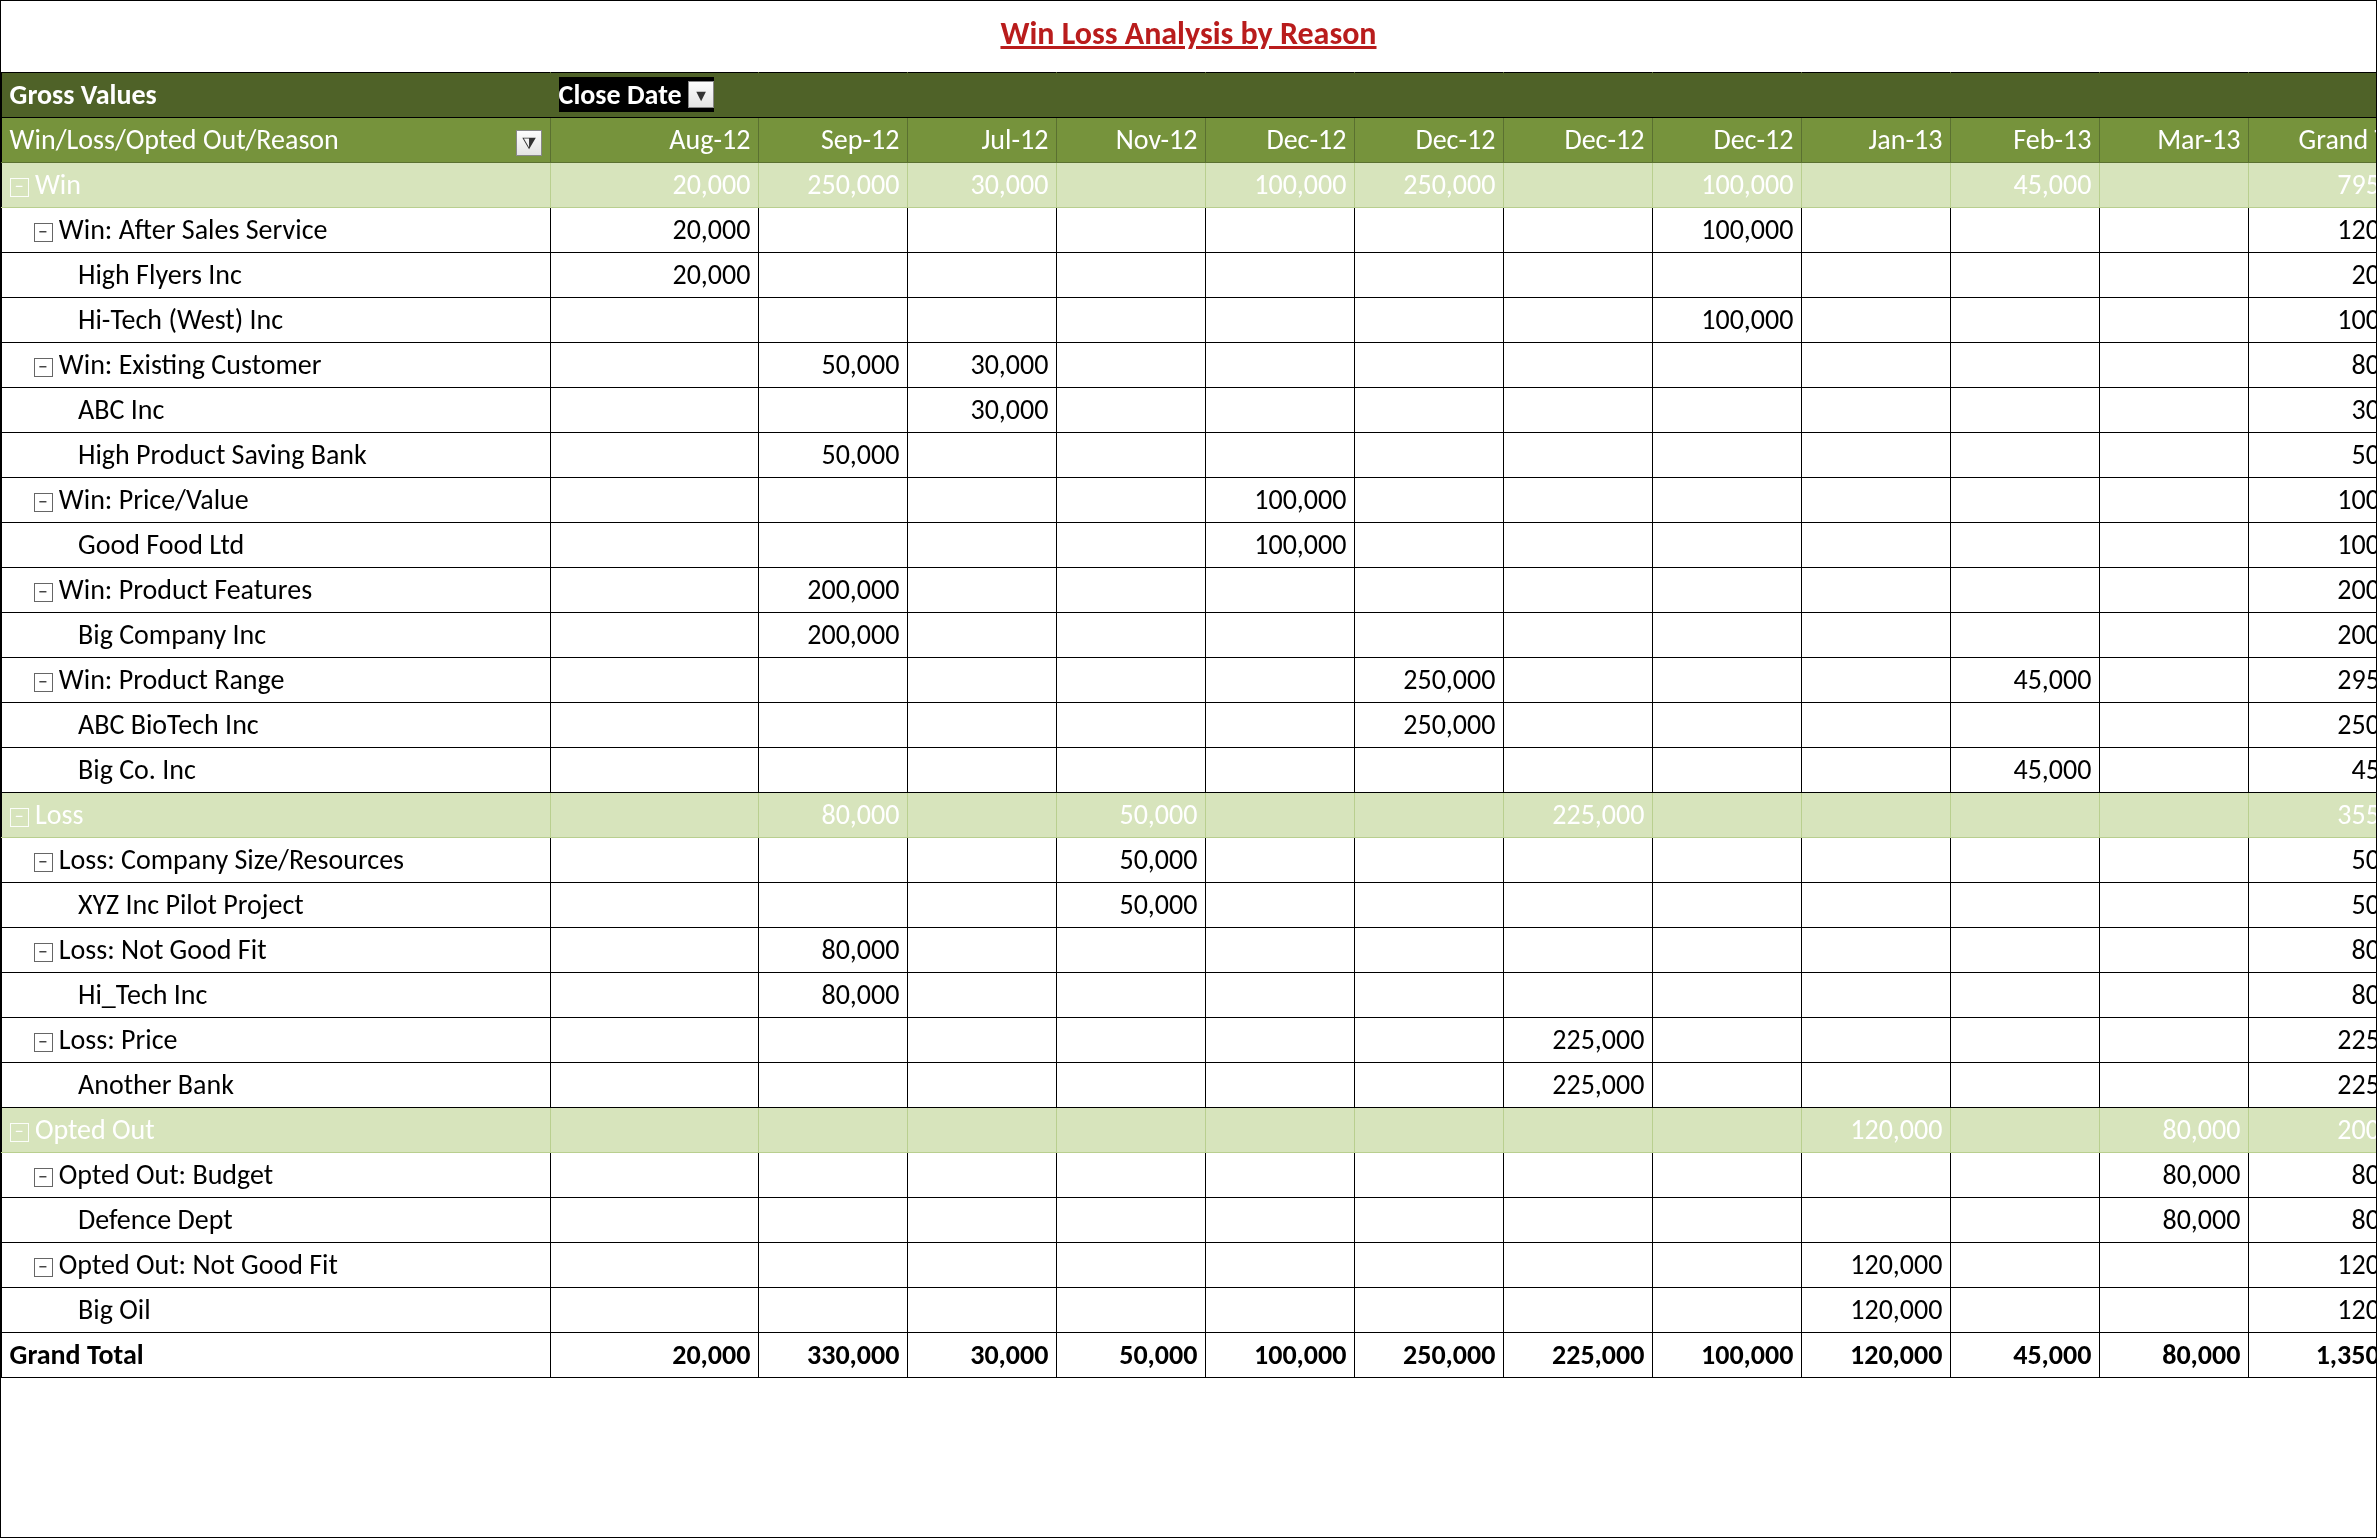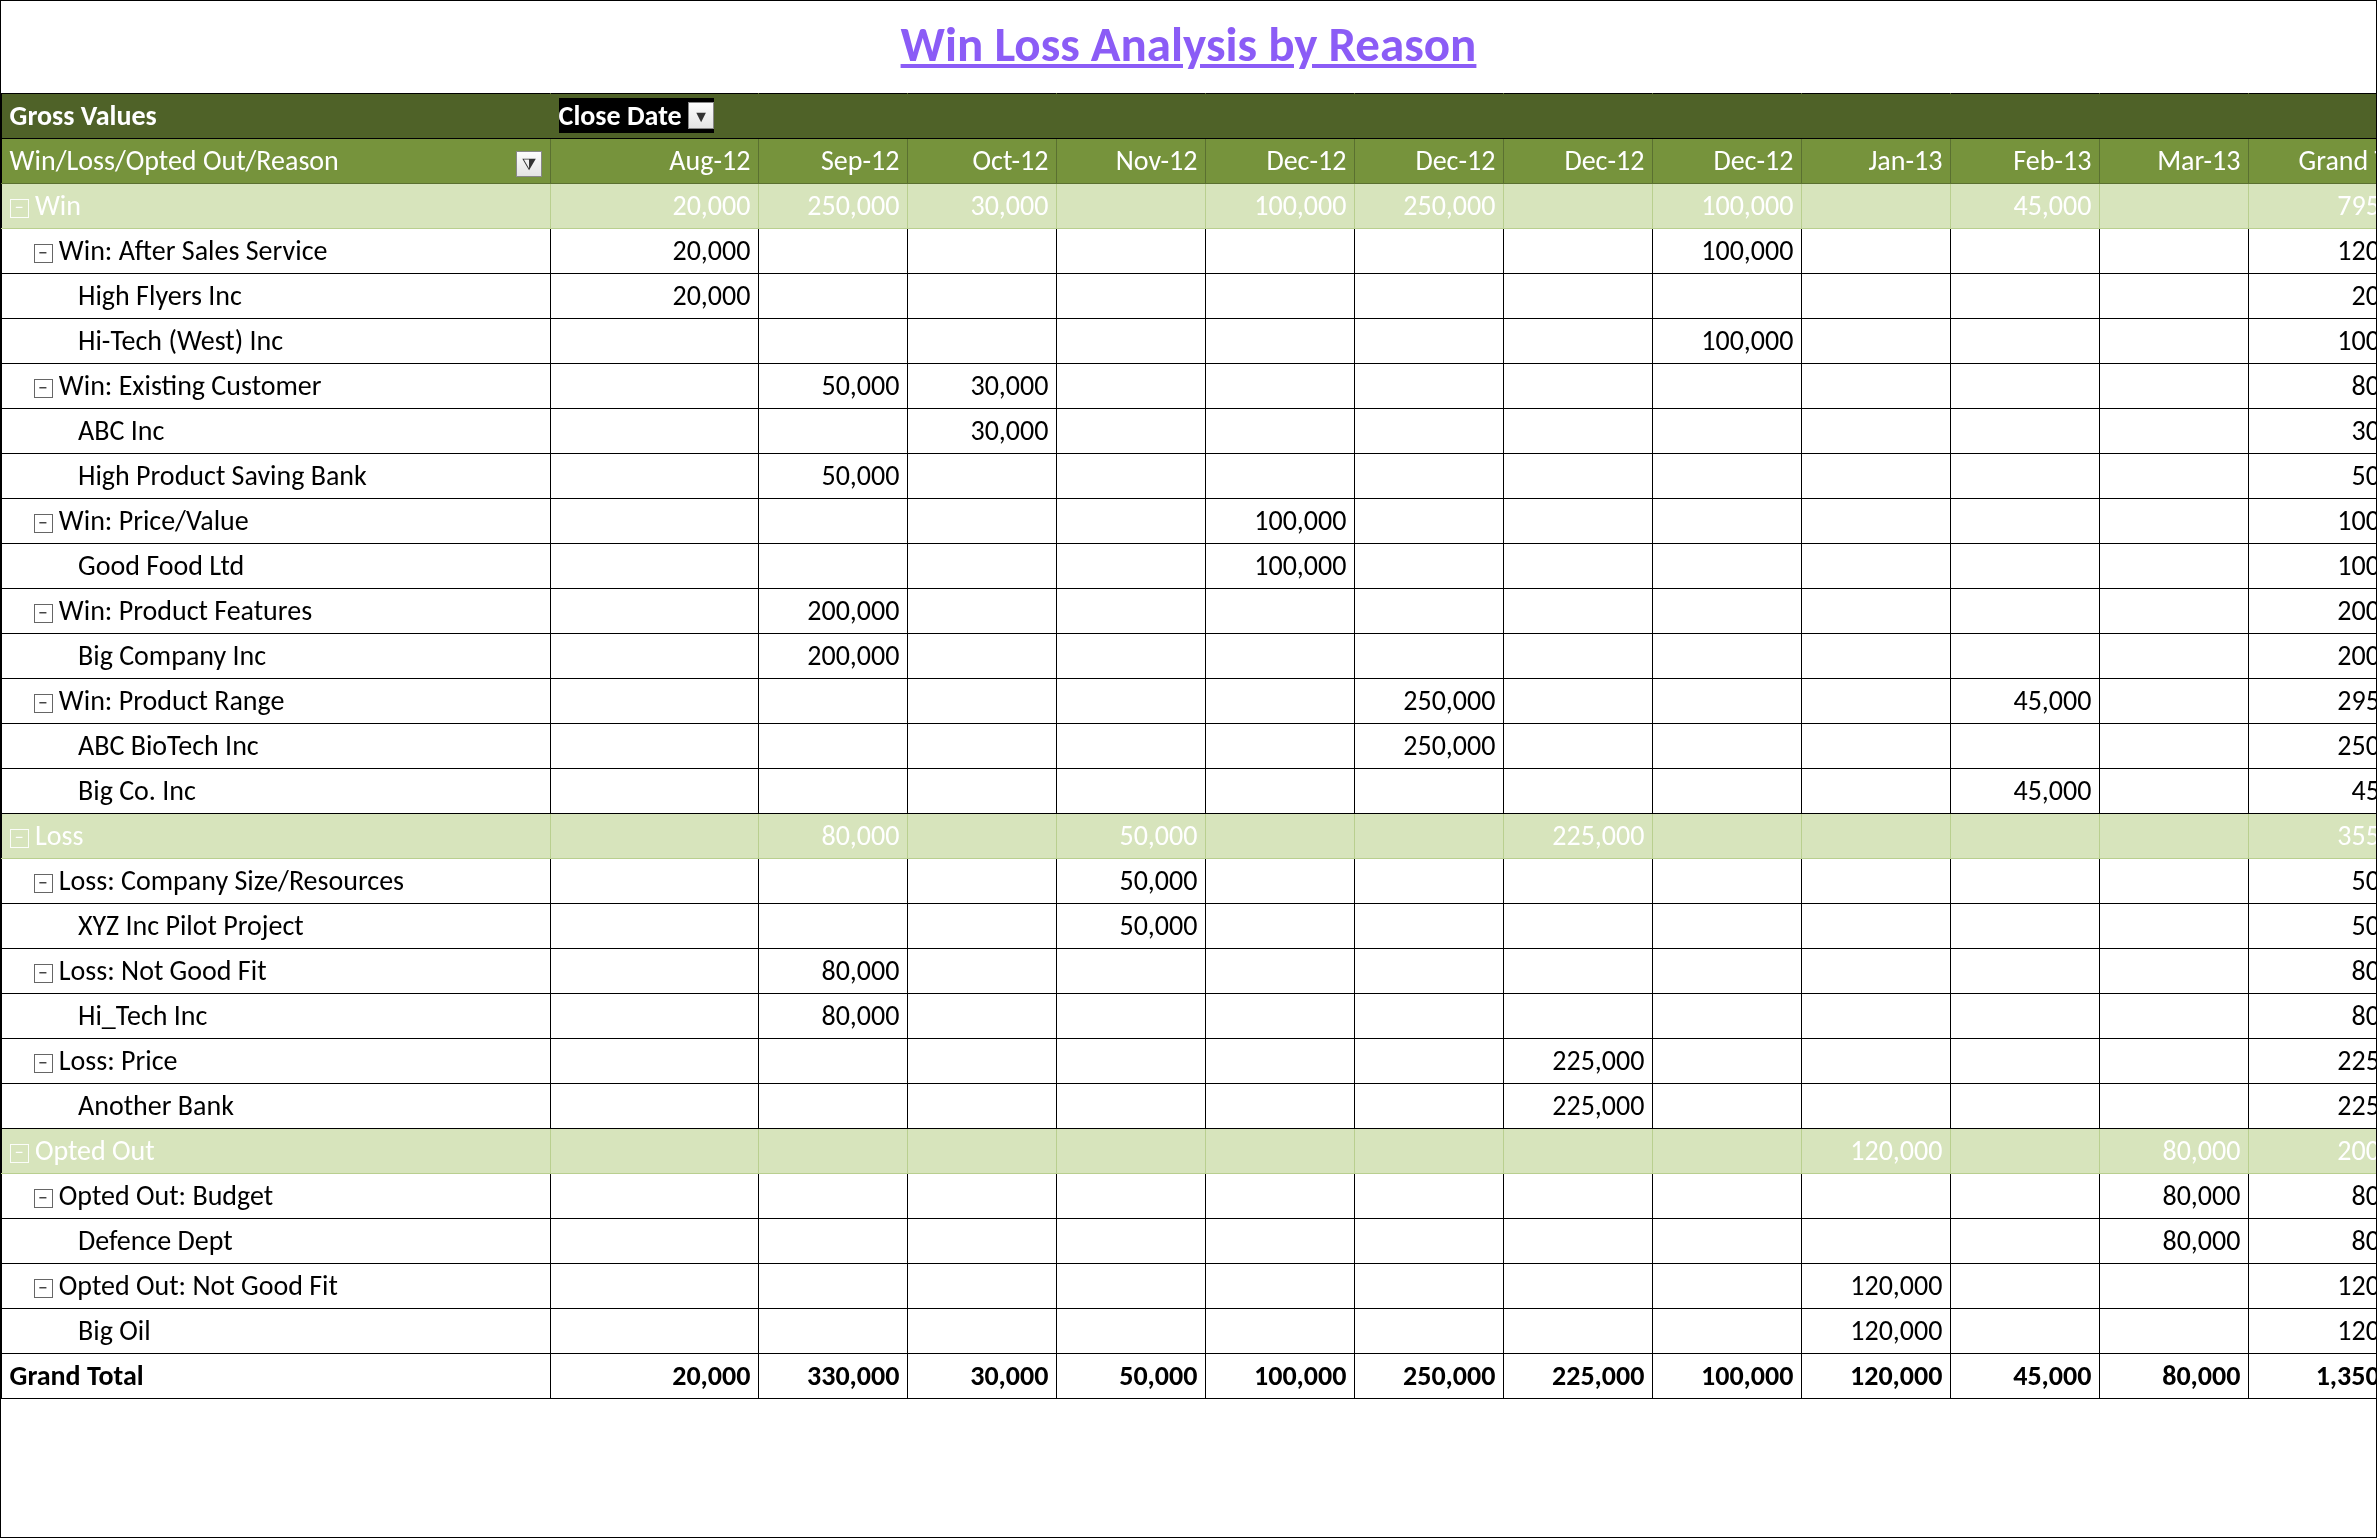--- a/index.html
+++ b/index.html
@@ -11,25 +11,25 @@
     border: 1.3px solid #000;
     width: 2377px;
     height: 1538px;
     overflow: hidden;
   }
   .title-bar {
     text-align: center;
     padding: 12.6px 0 19px 0;
   }
   .title-bar h1 {
-    font-size: 49px;
+    font-size: 32px;
     font-weight: bold;
     text-decoration: underline;
     margin: 0;
-    color: #8b5cf6;
+    color: #b91c1c;
   }
   table {
     border-collapse: collapse;
     width: 100%;
     table-layout: fixed;
     font-size: 28px;
   }
   td, th {
     border: 1.3px solid #000;
     height: 45px;
@@ -166,21 +166,21 @@
         <td></td>
         <td></td>
         <td></td>
         <td></td>
         <td></td>
       </tr>
       <tr class="hdr-cols">
         <td><span>Win/Loss/Opted Out/Reason</span><span class="filter-btn">⧩</span></td>
         <td class="num">Aug-12</td>
         <td class="num">Sep-12</td>
-        <td class="num">Oct-12</td>
+        <td class="num">Jul-12</td>
         <td class="num">Nov-12</td>
         <td class="num">Dec-12</td>
         <td class="num">Dec-12</td>
         <td class="num">Dec-12</td>
         <td class="num">Dec-12</td>
         <td class="num">Jan-13</td>
         <td class="num">Feb-13</td>
         <td class="num">Mar-13</td>
         <td class="num">Grand Total</td>
       </tr>

